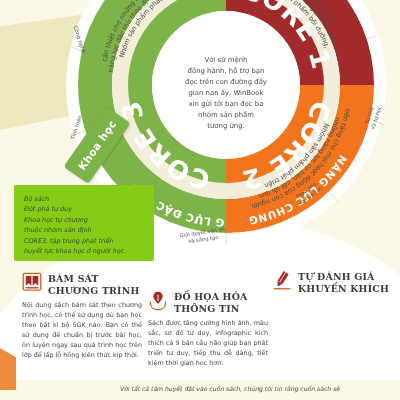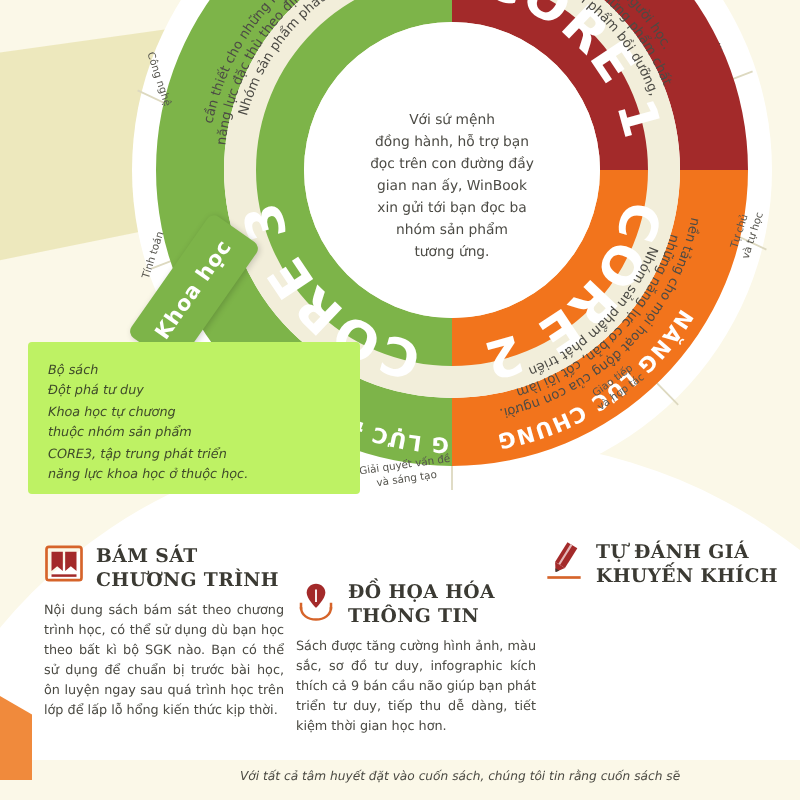--- a/index.html
+++ b/index.html
@@ -52,22 +52,22 @@
     transform:rotate(-55deg);
     box-shadow:0 1px 3px rgba(0,0,0,.18);
     display:flex;align-items:center;justify-content:center;
   }
   .khoahoc-tab span{
     color:#fff;font-size:10.5px;font-weight:bold;letter-spacing:.4px;
   }
 
   
   .note-box{
-    position:absolute;left:14px;top:171px;width:166px;height:76px;
-    background:#bef264;border-radius:2px;
+    position:absolute;left:14px;top:185px;width:140px;height:76px;
+    background:#84cc16;border-radius:2px;
     padding:9px 10px;box-sizing:border-box;
   }
   .note-box p{margin:0;font-size:6.4px;line-height:10.4px;color:#3f4a2a;font-style:italic;}
   .note-box p b{font-weight:normal;font-style:italic;}
 
   
   .features{position:absolute;left:0;top:272px;width:400px;height:112px;}
   .feature{position:absolute;width:120px;}
   .f1{left:22px;top:0px;}
   .f2{left:148px;top:18px;}
@@ -229,23 +229,23 @@
   </div>
 
   <div class="khoahoc-tab">
     <span>Khoa học</span>
   </div>
 
   <div class="note-box">
     <p>Bộ sách</p>
     <p><b>Đột phá tư duy</b></p>
     <p><b>Khoa học tự chương</b></p>
-    <p>thuộc nhóm sản phẩm</p>
+    <p>thuộc nhóm sản định</p>
     <p><b>CORE3</b><span>, tập trung phát triển</span></p>
-    <p>năng lực khoa học ở thuộc học.</p>
+    <p>huyết lực khoa học ở người học.</p>
   </div>
 
   <div class="features">
 
     <div class="feature f1">
       <div class="f-head">
         <svg class="f-icon" viewBox="0 0 24 26">
           <rect x="1.5" y="1.5" width="21" height="20" rx="1.5" fill="none" stroke="#d6642a" stroke-width="1.6"></rect>
           <path d="M4.5 4.5 H11.3 V16 L7.9 13.2 L4.5 16 Z" fill="#a32a2a"></path>
           <path d="M12.7 4.5 H19.5 V16 L16.1 13.2 L12.7 16 Z" fill="#a32a2a"></path>

